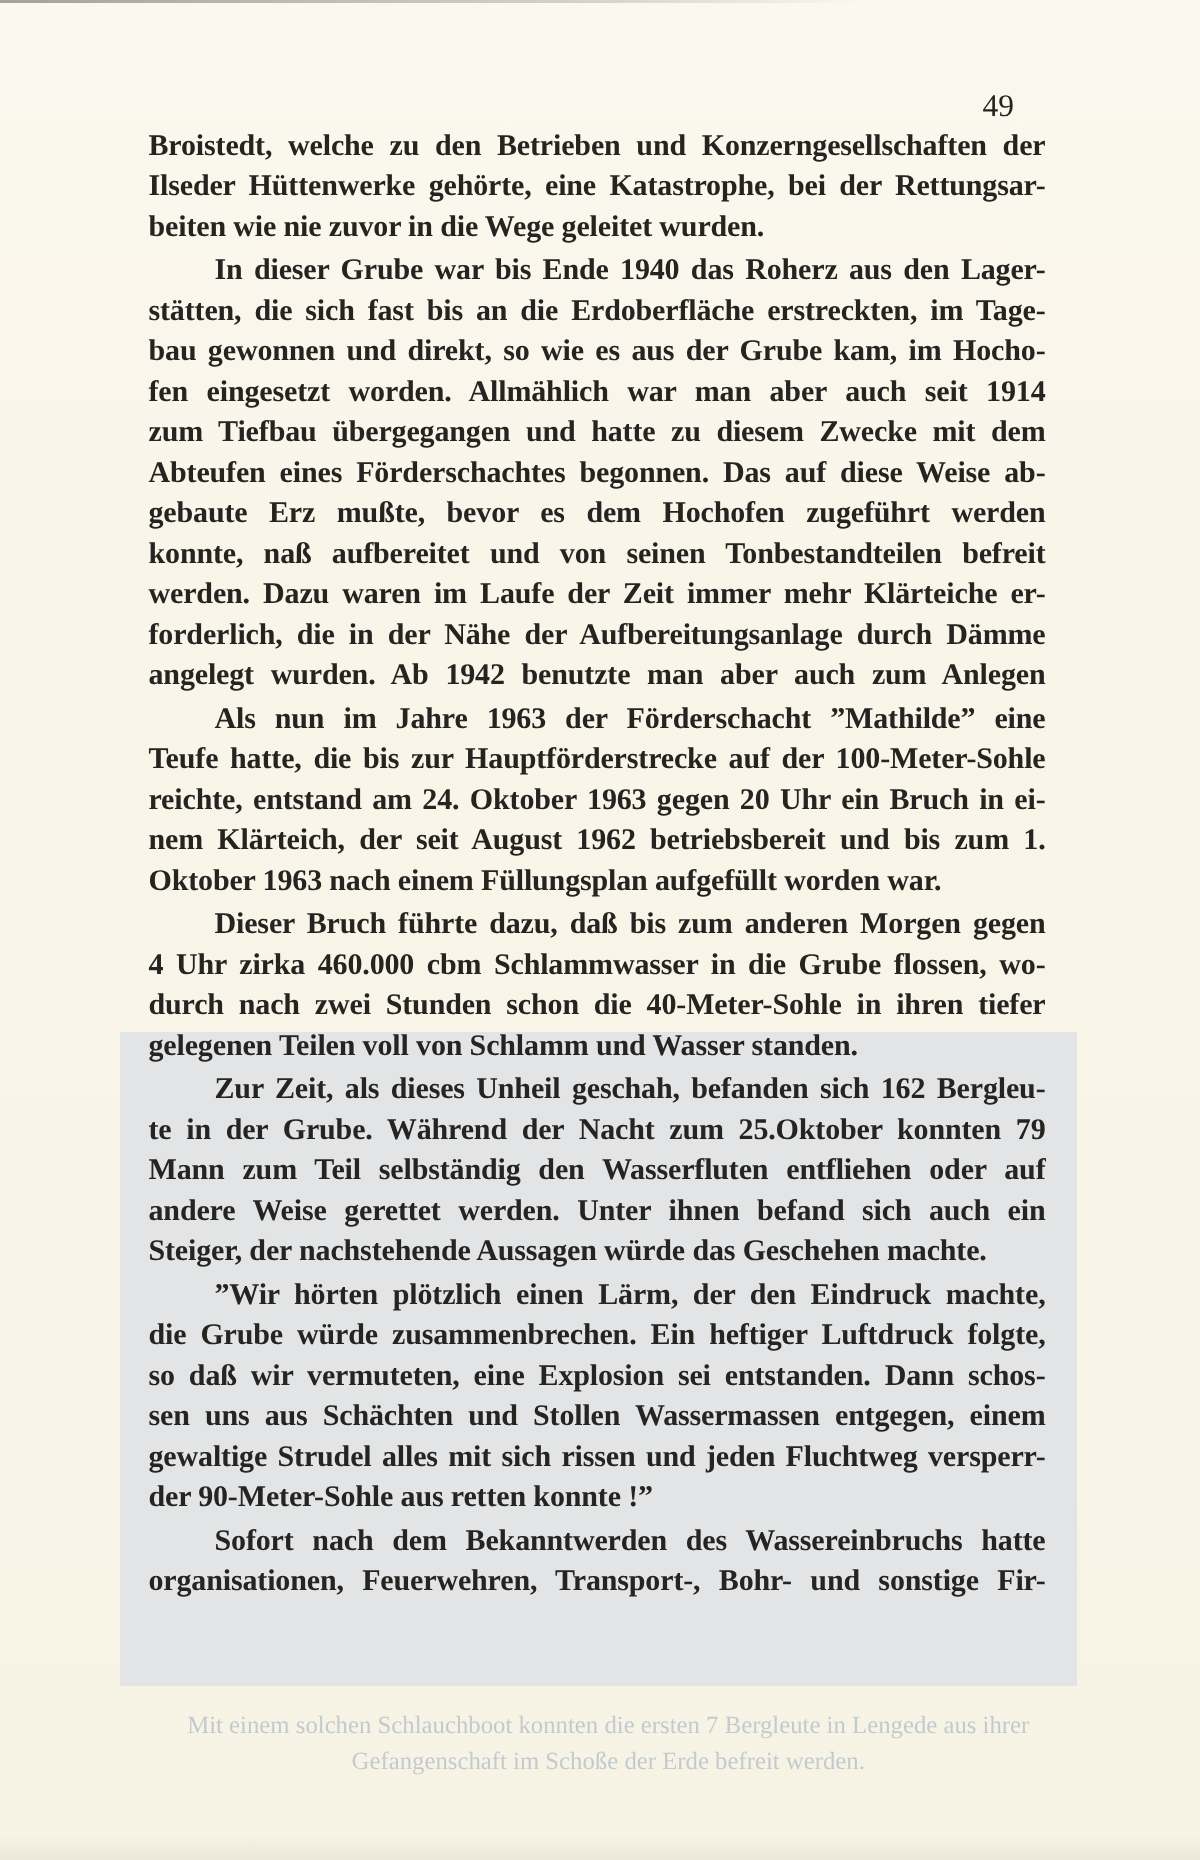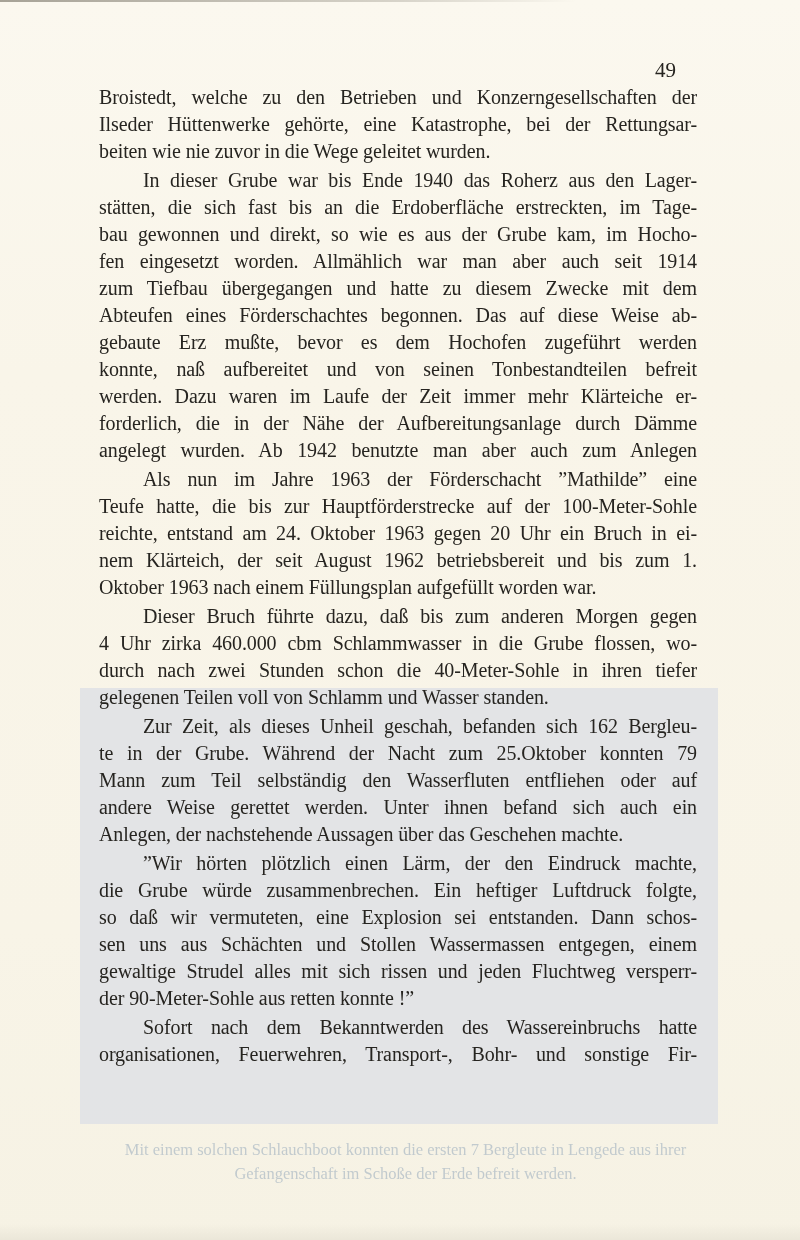--- a/index.html
+++ b/index.html
@@ -55,21 +55,21 @@
   .text-block {
     position: absolute;
     left: 99px;
     top: 84px;
     width: 613px;
     font-size: 20px;
     line-height: 27px;
     letter-spacing: -0.1px;
     color: var(--ink, #262420);
   }
-  .para { margin: 0 15px 2px 0; }
+  .para { margin: 0 15px 2px 0; font-weight: bold; }
   .line {
     text-align: justify;
     text-align-last: justify;
   }
   .line.last { text-align-last: left; }
   .para.indent .line:first-child { text-indent: 44px; }
   
   .ghost {
     position: absolute;
     left: 99px;
@@ -120,21 +120,21 @@
         <div class="line">Dieser Bruch führte dazu, daß bis zum anderen Morgen gegen</div>
         <div class="line">4 Uhr zirka 460.000 cbm Schlammwasser in die Grube flossen, wo-</div>
         <div class="line">durch nach zwei Stunden schon die 40-Meter-Sohle in ihren tiefer</div>
         <div class="line last">gelegenen Teilen voll von Schlamm und Wasser standen.</div>
       </div>
       <div class="para indent">
         <div class="line">Zur Zeit, als dieses Unheil geschah, befanden sich 162 Bergleu-</div>
         <div class="line">te in der Grube. Während der Nacht zum 25.Oktober konnten 79</div>
         <div class="line">Mann zum Teil selbständig den Wasserfluten entfliehen oder auf</div>
         <div class="line">andere Weise gerettet werden. Unter ihnen befand sich auch ein</div>
-        <div class="line last">Anlegen, der nachstehende Aussagen über das Geschehen machte.</div>
+        <div class="line last">Steiger, der nachstehende Aussagen würde das Geschehen machte.</div>
       </div>
       <div class="para indent">
         <div class="line">”Wir hörten plötzlich einen Lärm, der den Eindruck machte,</div>
         <div class="line">die Grube würde zusammenbrechen. Ein heftiger Luftdruck folgte,</div>
         <div class="line">so daß wir vermuteten, eine Explosion sei entstanden. Dann schos-</div>
         <div class="line">sen uns aus Schächten und Stollen Wassermassen entgegen, einem</div>
         <div class="line">gewaltige Strudel alles mit sich rissen und jeden Fluchtweg versperr-</div>
         <div class="line last">der 90-Meter-Sohle aus retten konnte !”</div>
       </div>
       <div class="para indent">

